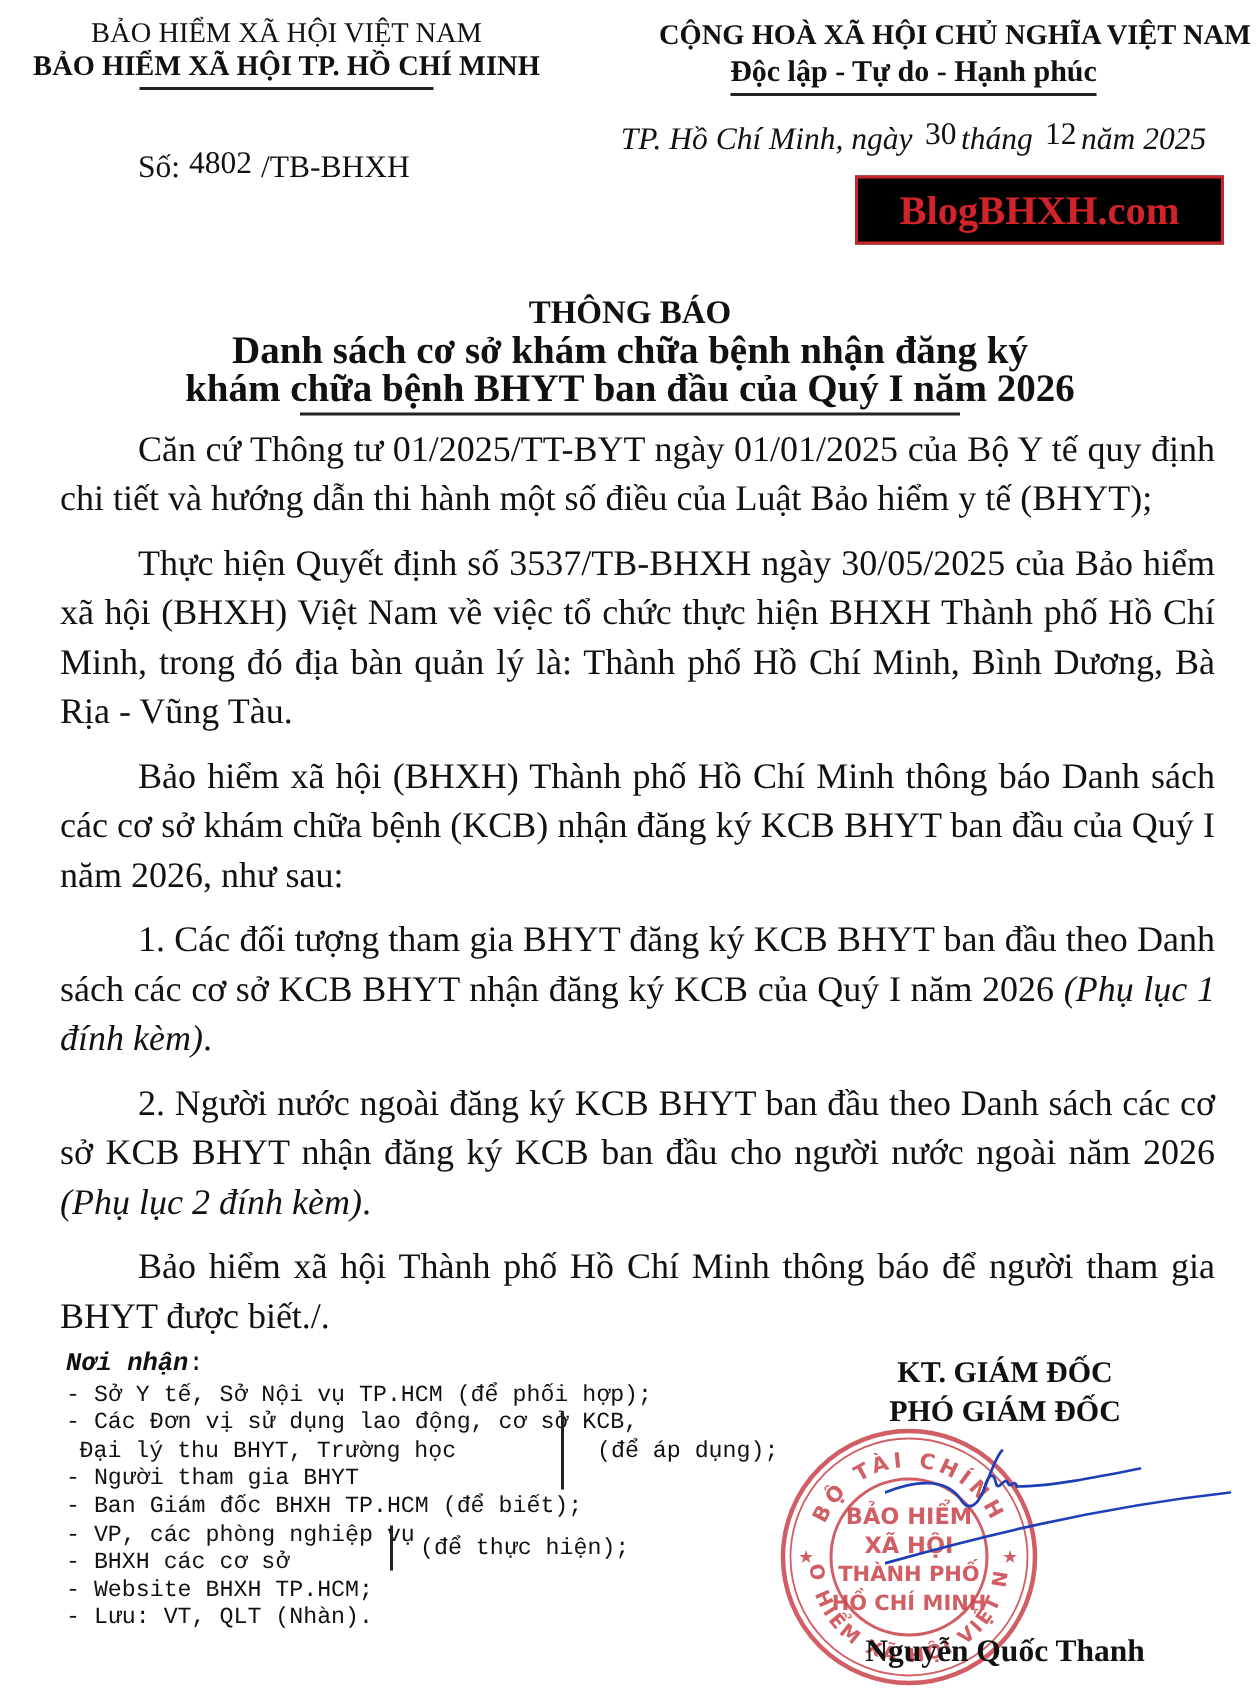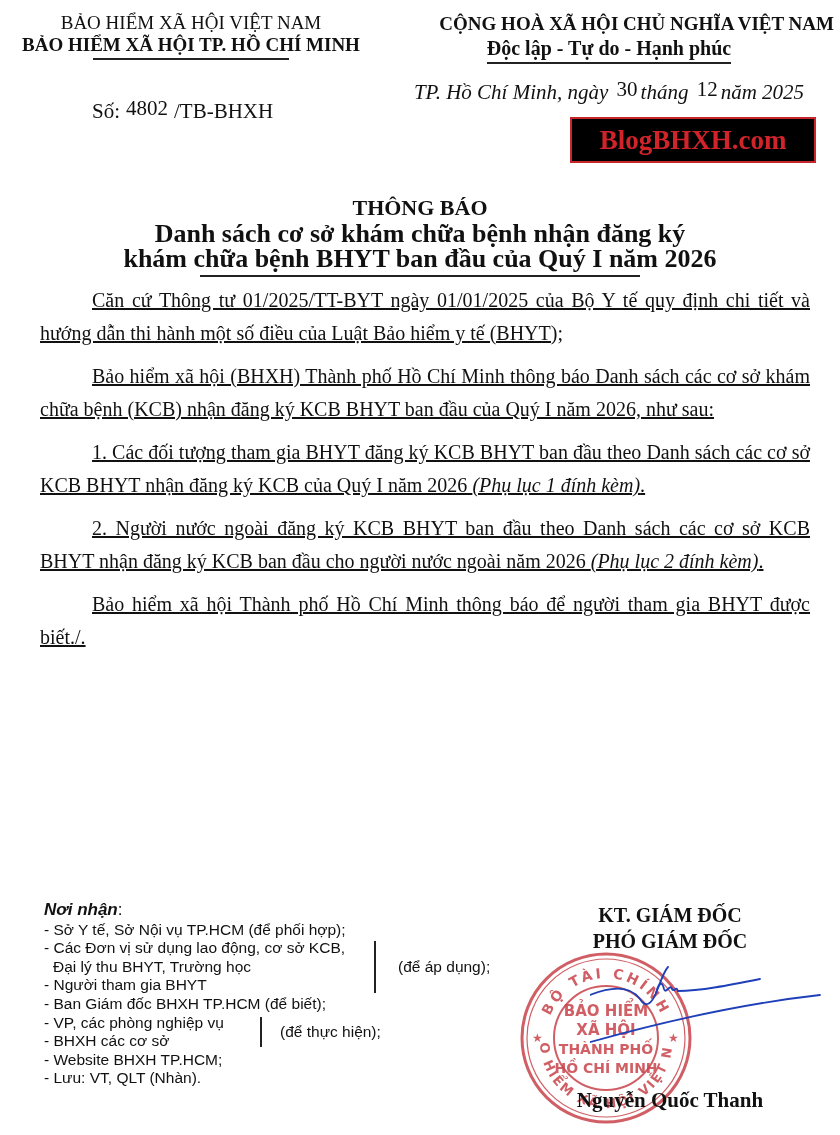--- a/index.html
+++ b/index.html
@@ -38,25 +38,25 @@
     background: #000000;
   }
 
   
   #title-block { left: 0; top: 156px; width: 840px; margin-top: 38px; }
   #title-block .t1 { font-size: 22px; font-weight: bold; line-height: 27px; }
   #title-block .t2 { font-size: 26px; font-weight: bold; line-height: 25px; }
   #title-block .rule { width: 440px; height: 1.5px; background: #222; margin: 4px auto 0; }
 
   
-  #body { left: 40px; top: 284px; width: 770px; font-size: 20px; line-height: 33px; text-align: justify; text-decoration: underline; }
+  #body { left: 40px; top: 284px; width: 770px; font-size: 24px; line-height: 33px; text-align: justify; }
   #body p { margin: 0 0 10px 0; text-indent: 52px; }
 
   
-  #recipients { left: 44px; top: 901px; width: 460px; font-size: 15.5px; line-height: 18.6px; font-family: Liberation Sans, sans-serif; }
+  #recipients { left: 44px; top: 901px; width: 460px; font-size: 15.5px; line-height: 18.6px; font-family: Liberation Mono, monospace; }
   #recipients .head { font-size: 17px; font-weight: bold; font-style: italic; margin-bottom: 1px; }
   .rc-row { position: relative; height: 18.6px; white-space: nowrap; }
   .rc-indent { padding-left: 9px; }
   .brace { position: absolute; width: 1.5px; background: #222; }
   .brace-note { position: absolute; white-space: nowrap; }
 
   
   #sig-title { left: 540px; top: 902px; width: 260px; font-size: 20px; font-weight: bold; line-height: 26px; }
   #stamp { left: 518px; top: 950px; width: 176px; height: 176px; }
   #signature { left: 590px; top: 965px; width: 240px; height: 80px; }
@@ -91,20 +91,21 @@
 
 <div id="title-block" class="abs center">
   <div class="t1">THÔNG BÁO</div>
   <div class="t2">Danh sách cơ sở khám chữa bệnh nhận đăng ký</div>
   <div class="t2">khám chữa bệnh BHYT ban đầu của Quý I năm 2026</div>
   <div class="rule"></div>
 </div>
 
 <div id="body" class="abs">
   <p>Căn cứ Thông tư 01/2025/TT-BYT ngày 01/01/2025 của Bộ Y tế quy định chi tiết và hướng dẫn thi hành một số điều của Luật Bảo hiểm y tế (BHYT);</p>
+  <p>Thực hiện Quyết định số 3537/TB-BHXH ngày 30/05/2025 của Bảo hiểm xã hội (BHXH) Việt Nam về việc tổ chức thực hiện BHXH Thành phố Hồ Chí Minh, trong đó địa bàn quản lý là: Thành phố Hồ Chí Minh, Bình Dương, Bà Rịa - Vũng Tàu.</p>
   <p>Bảo hiểm xã hội (BHXH) Thành phố Hồ Chí Minh thông báo Danh sách các cơ sở khám chữa bệnh (KCB) nhận đăng ký KCB BHYT ban đầu của Quý I năm 2026, như sau:</p>
   <p><span>1. Các đối tượng tham gia BHYT đăng ký KCB BHYT ban đầu theo Danh sách các cơ sở KCB BHYT nhận đăng ký KCB của Quý I năm 2026 </span><span class="ital">(Phụ lục 1 đính kèm)</span><span>.</span></p>
   <p><span>2. Người nước ngoài đăng ký KCB BHYT ban đầu theo Danh sách các cơ sở KCB BHYT nhận đăng ký KCB ban đầu cho người nước ngoài năm 2026 </span><span class="ital">(Phụ lục 2 đính kèm)</span><span>.</span></p>
   <p>Bảo hiểm xã hội Thành phố Hồ Chí Minh thông báo để người tham gia BHYT được biết./.</p>
 </div>
 
 <div id="recipients" class="abs">
   <div class="head"><span>Nơi nhận</span><span style="font-weight:normal;font-style:normal">:</span></div>
   <div class="rc-row">- Sở Y tế, Sở Nội vụ TP.HCM (để phối hợp);</div>
   <div style="position:relative">

